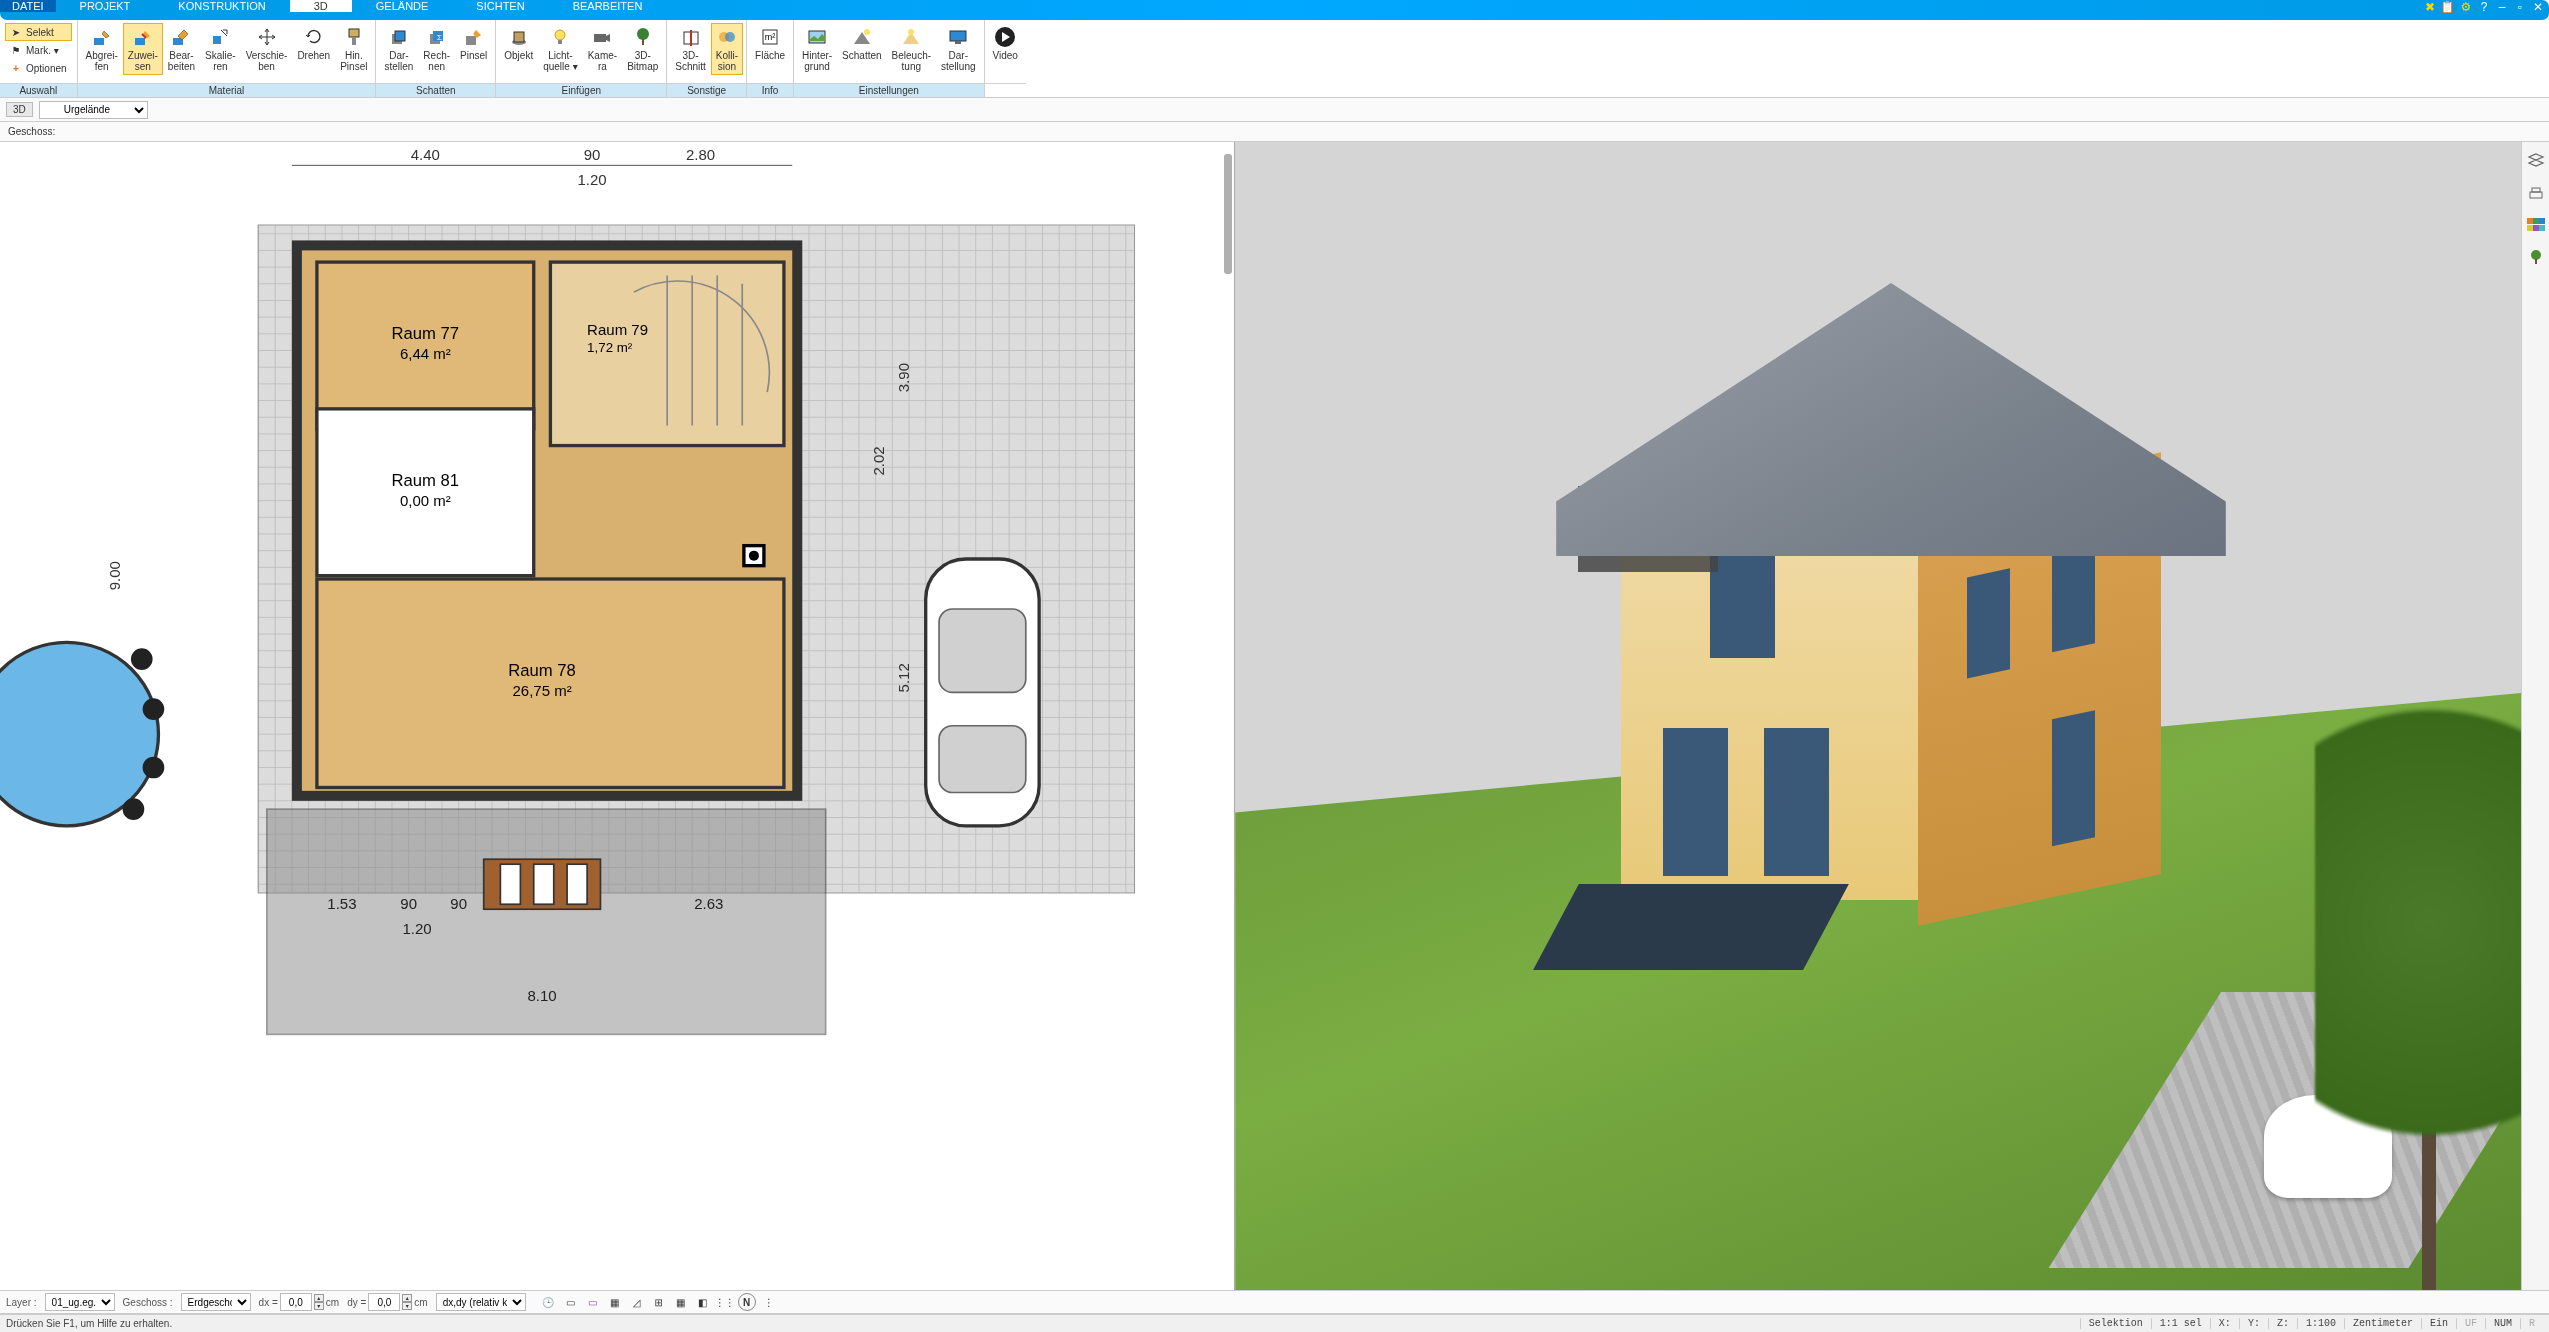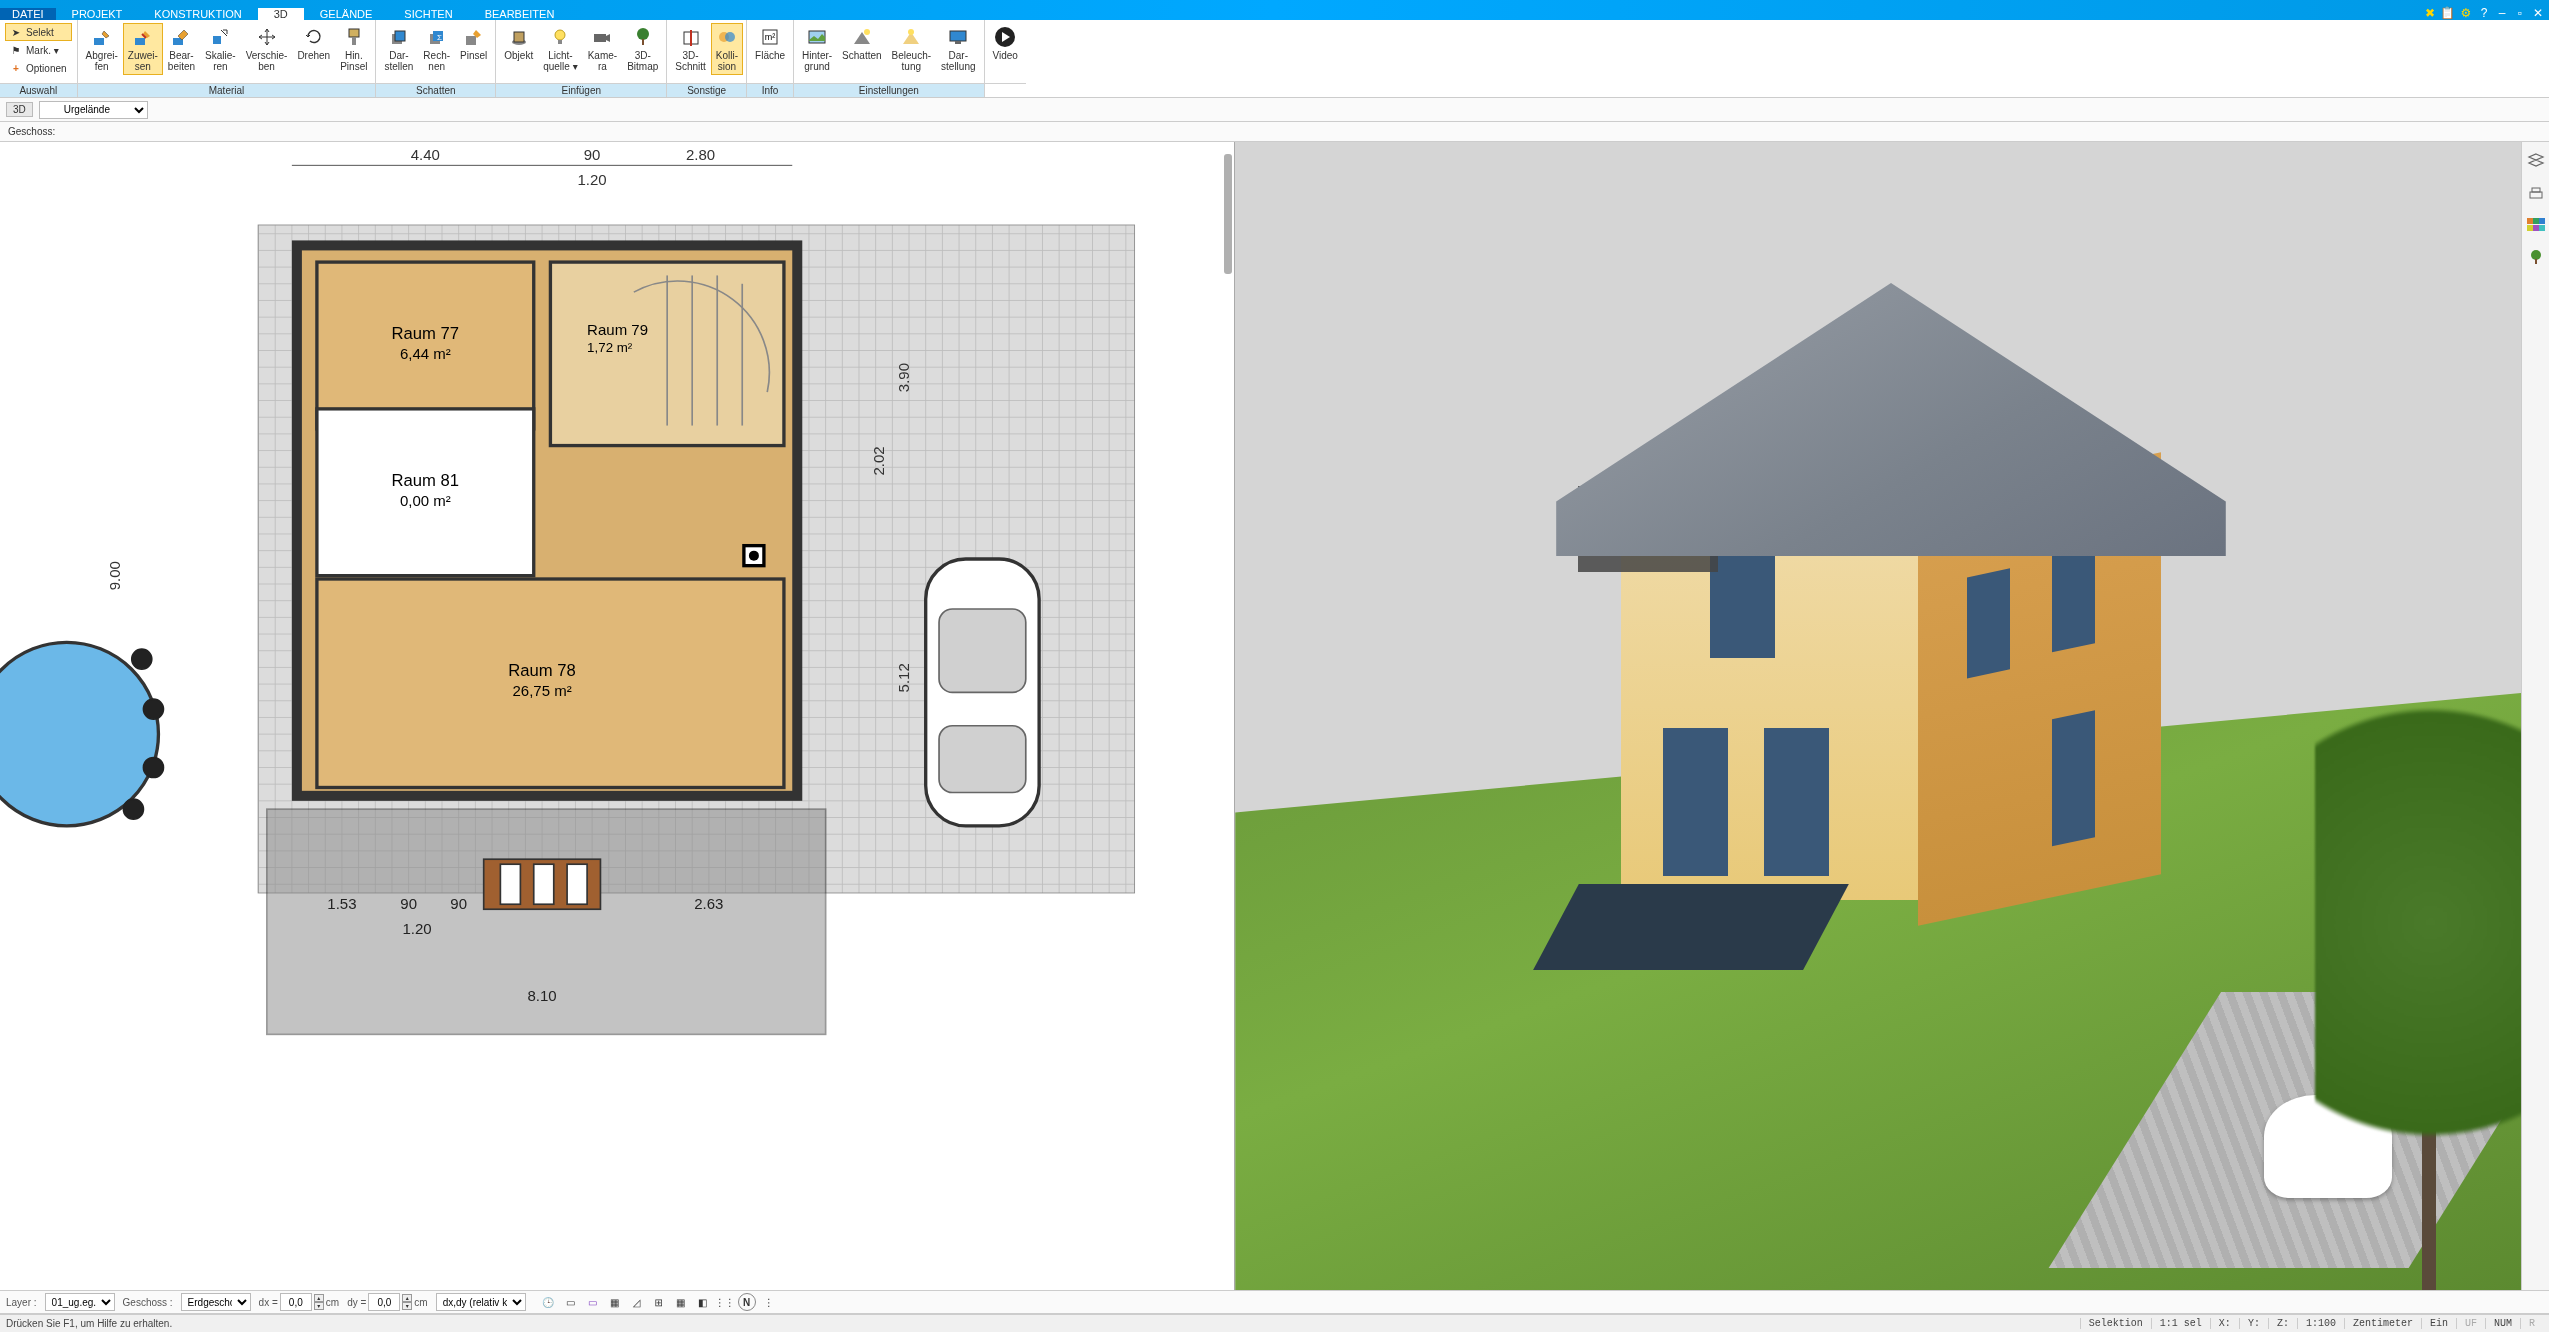--- a/index.html
+++ b/index.html
@@ -1,20 +1,20 @@
 <!DOCTYPE html>
 <html><head>
 <meta charset="utf-8">
 <style>
 * { margin: 0; padding: 0; box-sizing: border-box; font-family: "Segoe UI", Tahoma, sans-serif; }
 body { background: #fff; overflow: hidden; font-size: 11px; color: #333; }
 
 
-.menubar { height: 20px; background: linear-gradient(to right, #0099e5 0%, #00a8ff 50%, #0099e5 100%); display: flex; align-items: flex-end; }
-.menu-item { padding: 0 16px; color: #fff; font-size: 11px; display: flex; align-items: center; cursor: pointer; }
+.menubar { height: 20px; background: linear-gradient(to right, #0099e5 0%, #00a8ff 50%, #0099e5 100%); display: flex; align-items: flex-start; border-radius: 7px; }
+.menu-item { padding: 0 24px; color: #fff; font-size: 11px; display: flex; align-items: center; cursor: pointer; }
 .menu-item.datei { background: #0064b4; padding: 0 12px; font-weight: normal; }
 .menu-item.active { background: #fff; color: #333; }
 .menubar-spacer { flex: 1; }
 .menubar-icons { display: flex; align-items: center; gap: 4px; padding-right: 4px; }
 .mb-icon { width: 14px; height: 14px; display: flex; align-items: center; justify-content: center; font-size: 12px; cursor: pointer; }
 .mb-icon.yellow { color: #ffd700; }
 .mb-icon.white { color: #fff; }
 
 
 .ribbon { height: 78px; background: #fff; border-bottom: 1px solid #ccc; display: flex; }

